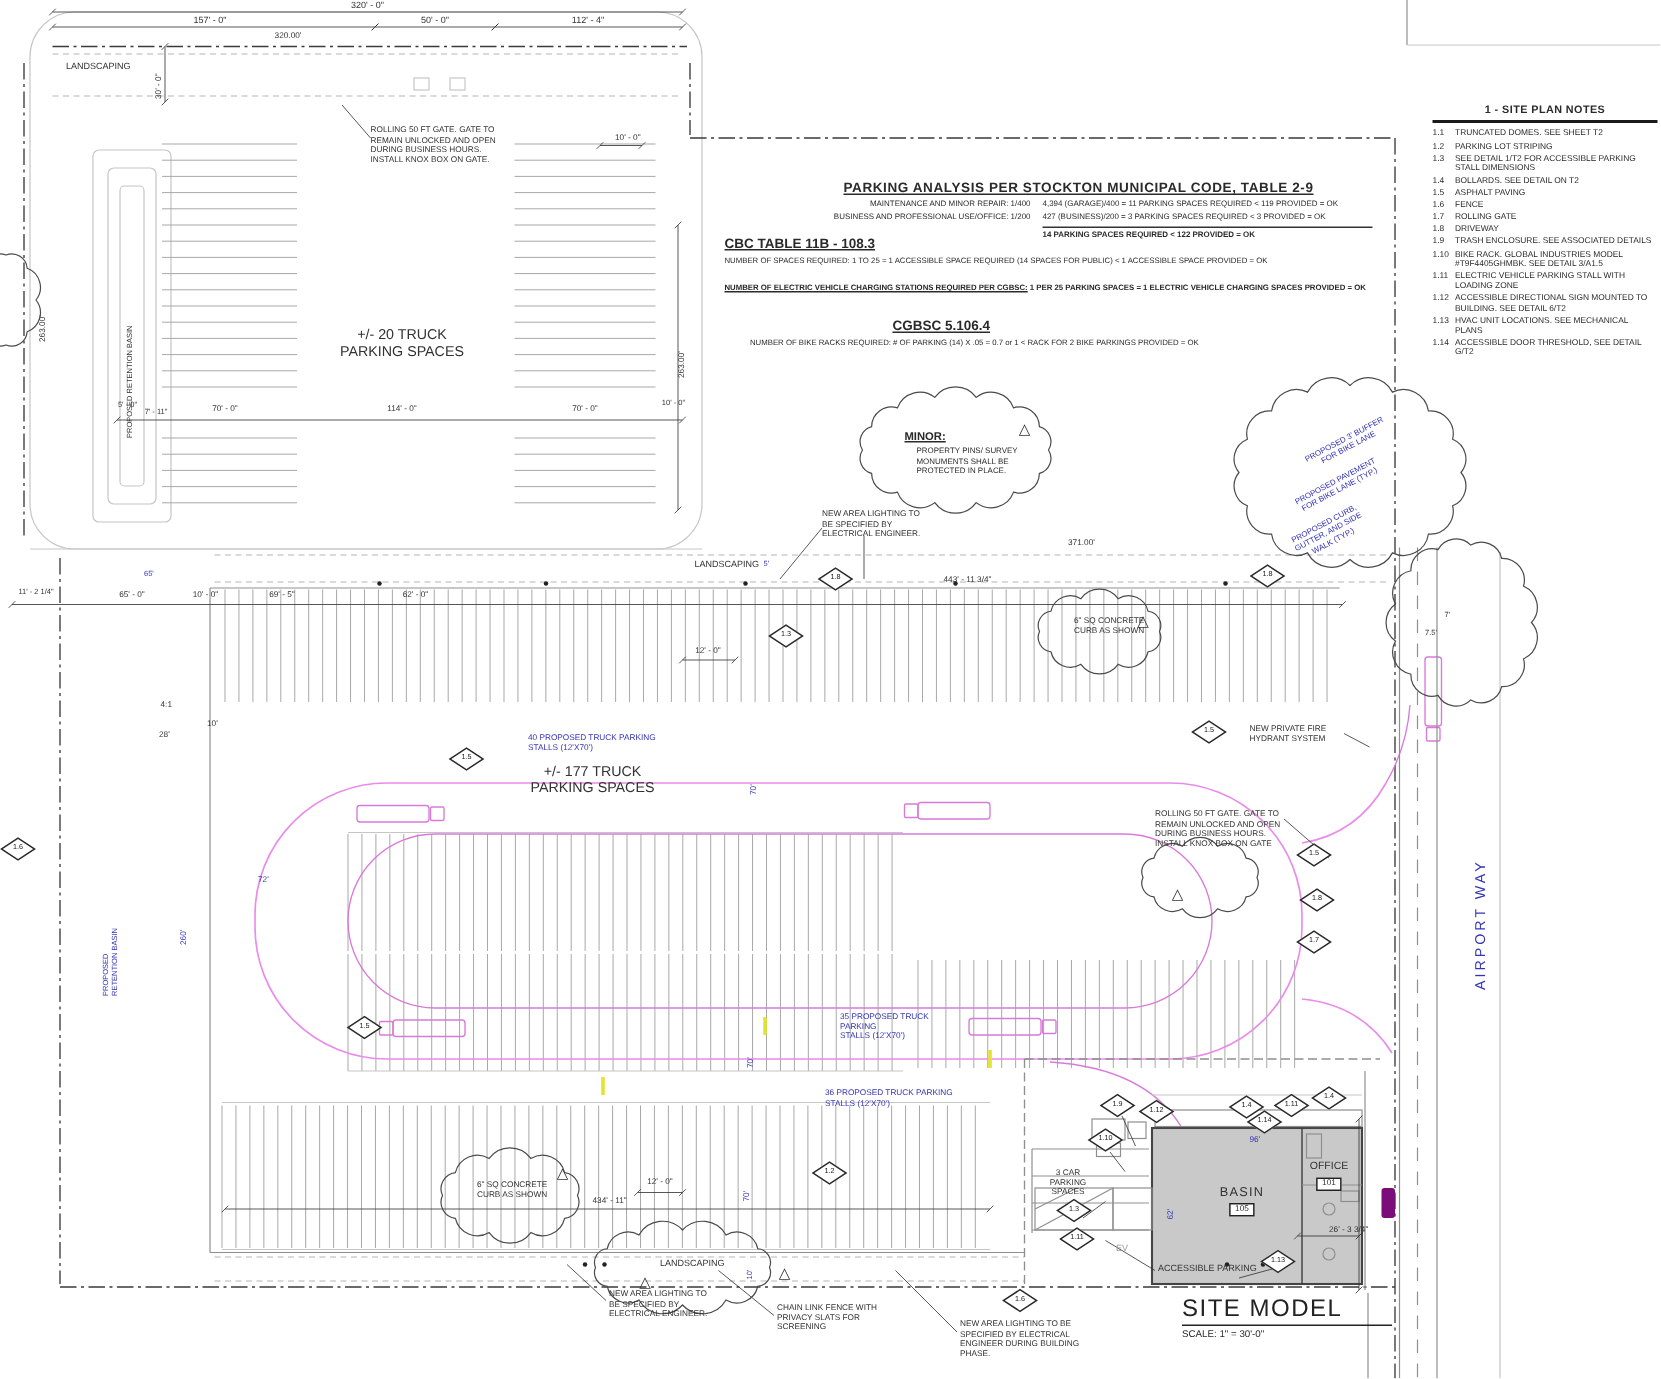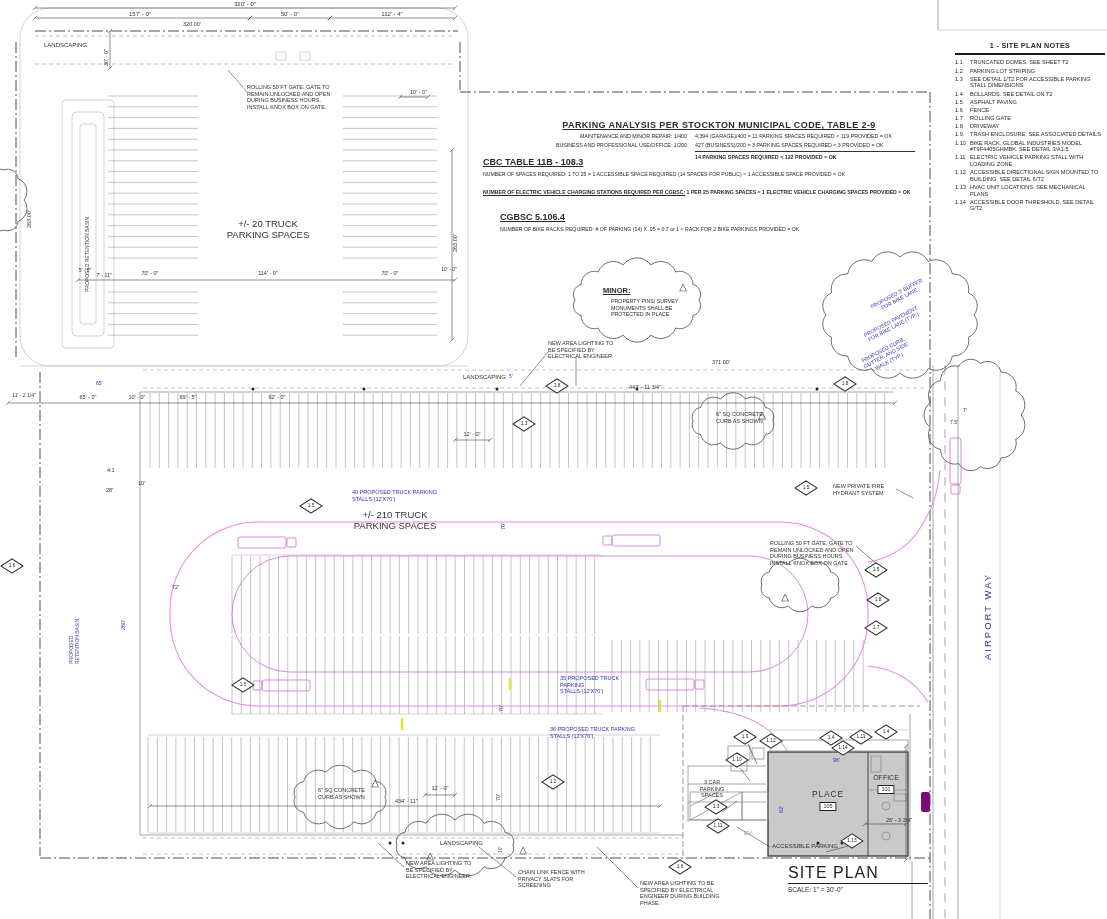--- a/index.html
+++ b/index.html
@@ -23,26 +23,26 @@
   .pa-left{width:208px;text-align:right;margin-right:8px;}
   .pa-right{flex:1;}
   .pa-total{margin-left:216px;margin-top:3px;padding-top:2px;border-top:0.8px solid #333;
             width:220px;font-size:5.3px;font-weight:bold;}
   .cbc{position:absolute;left:483px;top:157px;width:625px;}
   .cbc-h{font-size:9px;font-weight:bold;text-decoration:underline;}
   .cbc-l1{margin-top:4px;font-size:5.2px;}
   .cbc-l2{margin-top:12px;font-size:5.2px;font-weight:bold;}
   .cbc-l2 .lead{text-decoration:underline;}
   .cgbsc{position:absolute;left:500px;top:212px;width:420px;}
-  .cgbsc-h{font-size:9px;font-weight:bold;text-decoration:underline;}
+  .cgbsc-h{font-size:9px;font-weight:bold;text-decoration:underline;margin-left:95px;}
   .cgbsc-l{margin-top:4px;font-size:5.2px;}
   .note-cloud{position:absolute;left:603px;top:286px;width:100px;}
   .nc-title{font-size:7.5px;font-weight:bold;text-decoration:underline;}
   .nc-body{margin-top:3px;margin-left:8px;font-size:5.3px;white-space:pre-line;line-height:1.25;}
-  .notes-panel{position:absolute;left:955px;top:41px;width:150px;}
+  .notes-panel{position:absolute;left:955px;top:68px;width:150px;}
   .np-title{font-size:7.2px;font-weight:bold;text-align:center;letter-spacing:.3px;}
   .np-rule{height:2.4px;background:#1a1a1a;margin:3px 0 4px 0;}
   .np-item{display:flex;font-size:5.6px;line-height:1.18;margin-bottom:1.6px;}
   .np-num{width:15px;flex:none;}
   .np-text{flex:1;}
   .title-block{position:absolute;left:788px;top:864px;width:140px;}
   .tb-title{font-size:16px;letter-spacing:1px;color:#222;border-bottom:1.4px solid #222;
             padding-bottom:1px;font-family:"Liberation Sans",sans-serif;}
   .tb-scale{font-size:6.5px;margin-top:2px;}
 </style>
@@ -580,21 +580,21 @@
           <span class="np-text">HVAC UNIT LOCATIONS. SEE MECHANICAL PLANS</span>
         </div>
         <div class="np-item">
           <span class="np-num">1.14</span>
           <span class="np-text">ACCESSIBLE DOOR THRESHOLD, SEE DETAIL G/T2</span>
         </div>
       </div>
   </div>
 
   <div class="title-block">
-    <div class="tb-title">SITE PLAN</div>
+    <div class="tb-title">SITE MODEL</div>
     <div class="tb-scale">
       <span>SCALE:</span>
       <span>1" = 30'-0"</span>
     </div>
   </div>
 
   <div id="plan-labels">
       <div class="lbl ctr" style="left: 245px; top: 1px; transform: translateX(-50%); transform-origin: center center;">320' - 0"</div>
       <div class="lbl ctr" style="left: 140px; top: 11px; transform: translateX(-50%); transform-origin: center center;">157' - 0"</div>
       <div class="lbl ctr" style="left: 290px; top: 11px; transform: translateX(-50%); transform-origin: center center;">50' - 0"</div>
@@ -635,21 +635,21 @@
       <div class="lbl ctr" style="left: 24px; top: 392px; font-size: 5px; transform: translateX(-50%); transform-origin: center center;">11' - 2 1/4"</div>
       <div class="lbl ctr" style="left: 88px; top: 394px; font-size: 5.5px; transform: translateX(-50%); transform-origin: center center;">65' - 0"</div>
       <div class="lbl ctr" style="left: 137px; top: 394px; font-size: 5.5px; transform: translateX(-50%); transform-origin: center center;">10' - 0"</div>
       <div class="lbl ctr" style="left: 188px; top: 394px; font-size: 5.5px; transform: translateX(-50%); transform-origin: center center;">69' - 5"</div>
       <div class="lbl ctr" style="left: 277px; top: 394px; font-size: 5.5px; transform: translateX(-50%); transform-origin: center center;">62' - 0"</div>
       <div class="lbl blue" style="left: 96px; top: 380px; font-size: 5px;">65'</div>
       <div class="lbl" style="left: 716px; top: 411px; font-size: 5.5px;">6" SQ CONCRETE
 CURB AS SHOWN</div>
       <div class="lbl blue" style="left: 352px; top: 489px; font-size: 5.5px;">40 PROPOSED TRUCK PARKING
 STALLS (12'X70')</div>
-      <div class="lbl ctr" style="left: 395px; top: 509px; font-size: 9.5px; transform: translateX(-50%); transform-origin: center center;">+/- 210 TRUCK
+      <div class="lbl ctr" style="left: 395px; top: 509px; font-size: 9.5px; transform: translateX(-50%); transform-origin: center center;">+/- 177 TRUCK
 PARKING SPACES</div>
       <div class="lbl" style="left: 833px; top: 483px; font-size: 5.5px;">NEW PRIVATE FIRE
 HYDRANT SYSTEM</div>
       <div class="lbl" style="left: 770px; top: 540px; font-size: 5.5px;">ROLLING 50 FT GATE. GATE TO
 REMAIN UNLOCKED AND OPEN
 DURING BUSINESS HOURS.
 INSTALL KNOX BOX ON GATE</div>
       <div class="lbl blue" style="left: 560px; top: 675px; font-size: 5.5px;">35 PROPOSED TRUCK
 PARKING
 STALLS (12'X70')</div>
@@ -666,21 +666,21 @@
       <div class="lbl blue" style="left: 172px; top: 584px; font-size: 5.5px;">72'</div>
       <div class="lbl blue" style="left: 68px; top: 664px; font-size: 5px; transform: rotate(-90deg); transform-origin: 0px 0px;">PROPOSED
 RETENTION BASIN</div>
       <div class="lbl" style="left: 107px; top: 467px; font-size: 5.5px;">4:1</div>
       <div class="lbl" style="left: 106px; top: 487px; font-size: 5.5px;">28'</div>
       <div class="lbl" style="left: 138px; top: 480px; font-size: 5.5px;">10'</div>
       <div class="lbl blue" style="left: 120px; top: 630px; font-size: 5.5px; transform: rotate(-90deg); transform-origin: 0px 0px;">260'</div>
       <div class="lbl ctr" style="left: 712px; top: 779px; font-size: 5.5px; transform: translateX(-50%); transform-origin: center center;">3 CAR
 PARKING
 SPACES</div>
-      <div class="lbl ctr" style="left: 828px; top: 789px; font-size: 8.5px; letter-spacing: 0.8px; transform: translateX(-50%); transform-origin: center center;">PLACE</div>
+      <div class="lbl ctr" style="left: 828px; top: 789px; font-size: 8.5px; letter-spacing: 0.8px; transform: translateX(-50%); transform-origin: center center;">BASIN</div>
       <div class="lbl ctr box" style="left: 828px; top: 802px; font-size: 5.5px; transform: translateX(-50%); transform-origin: center center;">105</div>
       <div class="lbl ctr" style="left: 886px; top: 774px; font-size: 7px; transform: translateX(-50%); transform-origin: center center;">OFFICE</div>
       <div class="lbl ctr box" style="left: 886px; top: 785px; font-size: 5.5px; transform: translateX(-50%); transform-origin: center center;">101</div>
       <div class="lbl blue" style="left: 833px; top: 757px; font-size: 5.5px;">96'</div>
       <div class="lbl blue" style="left: 778px; top: 813px; font-size: 5.5px; transform: rotate(-90deg); transform-origin: 0px 0px;">62'</div>
       <div class="lbl gray" style="left: 744px; top: 830px; font-size: 6px;">EV</div>
       <div class="lbl" style="left: 772px; top: 843px; font-size: 6px;">ACCESSIBLE PARKING</div>
       <div class="lbl" style="left: 886px; top: 817px; font-size: 5.5px;">26' - 3 3/4"</div>
       <div class="lbl blue" style="left: 982px; top: 660px; font-size: 9.5px; letter-spacing: 2px; transform: rotate(-90deg); transform-origin: 0px 0px;">AIRPORT WAY</div>
       <div class="lbl" style="left: 963px; top: 407px; font-size: 5px;">7'</div>

